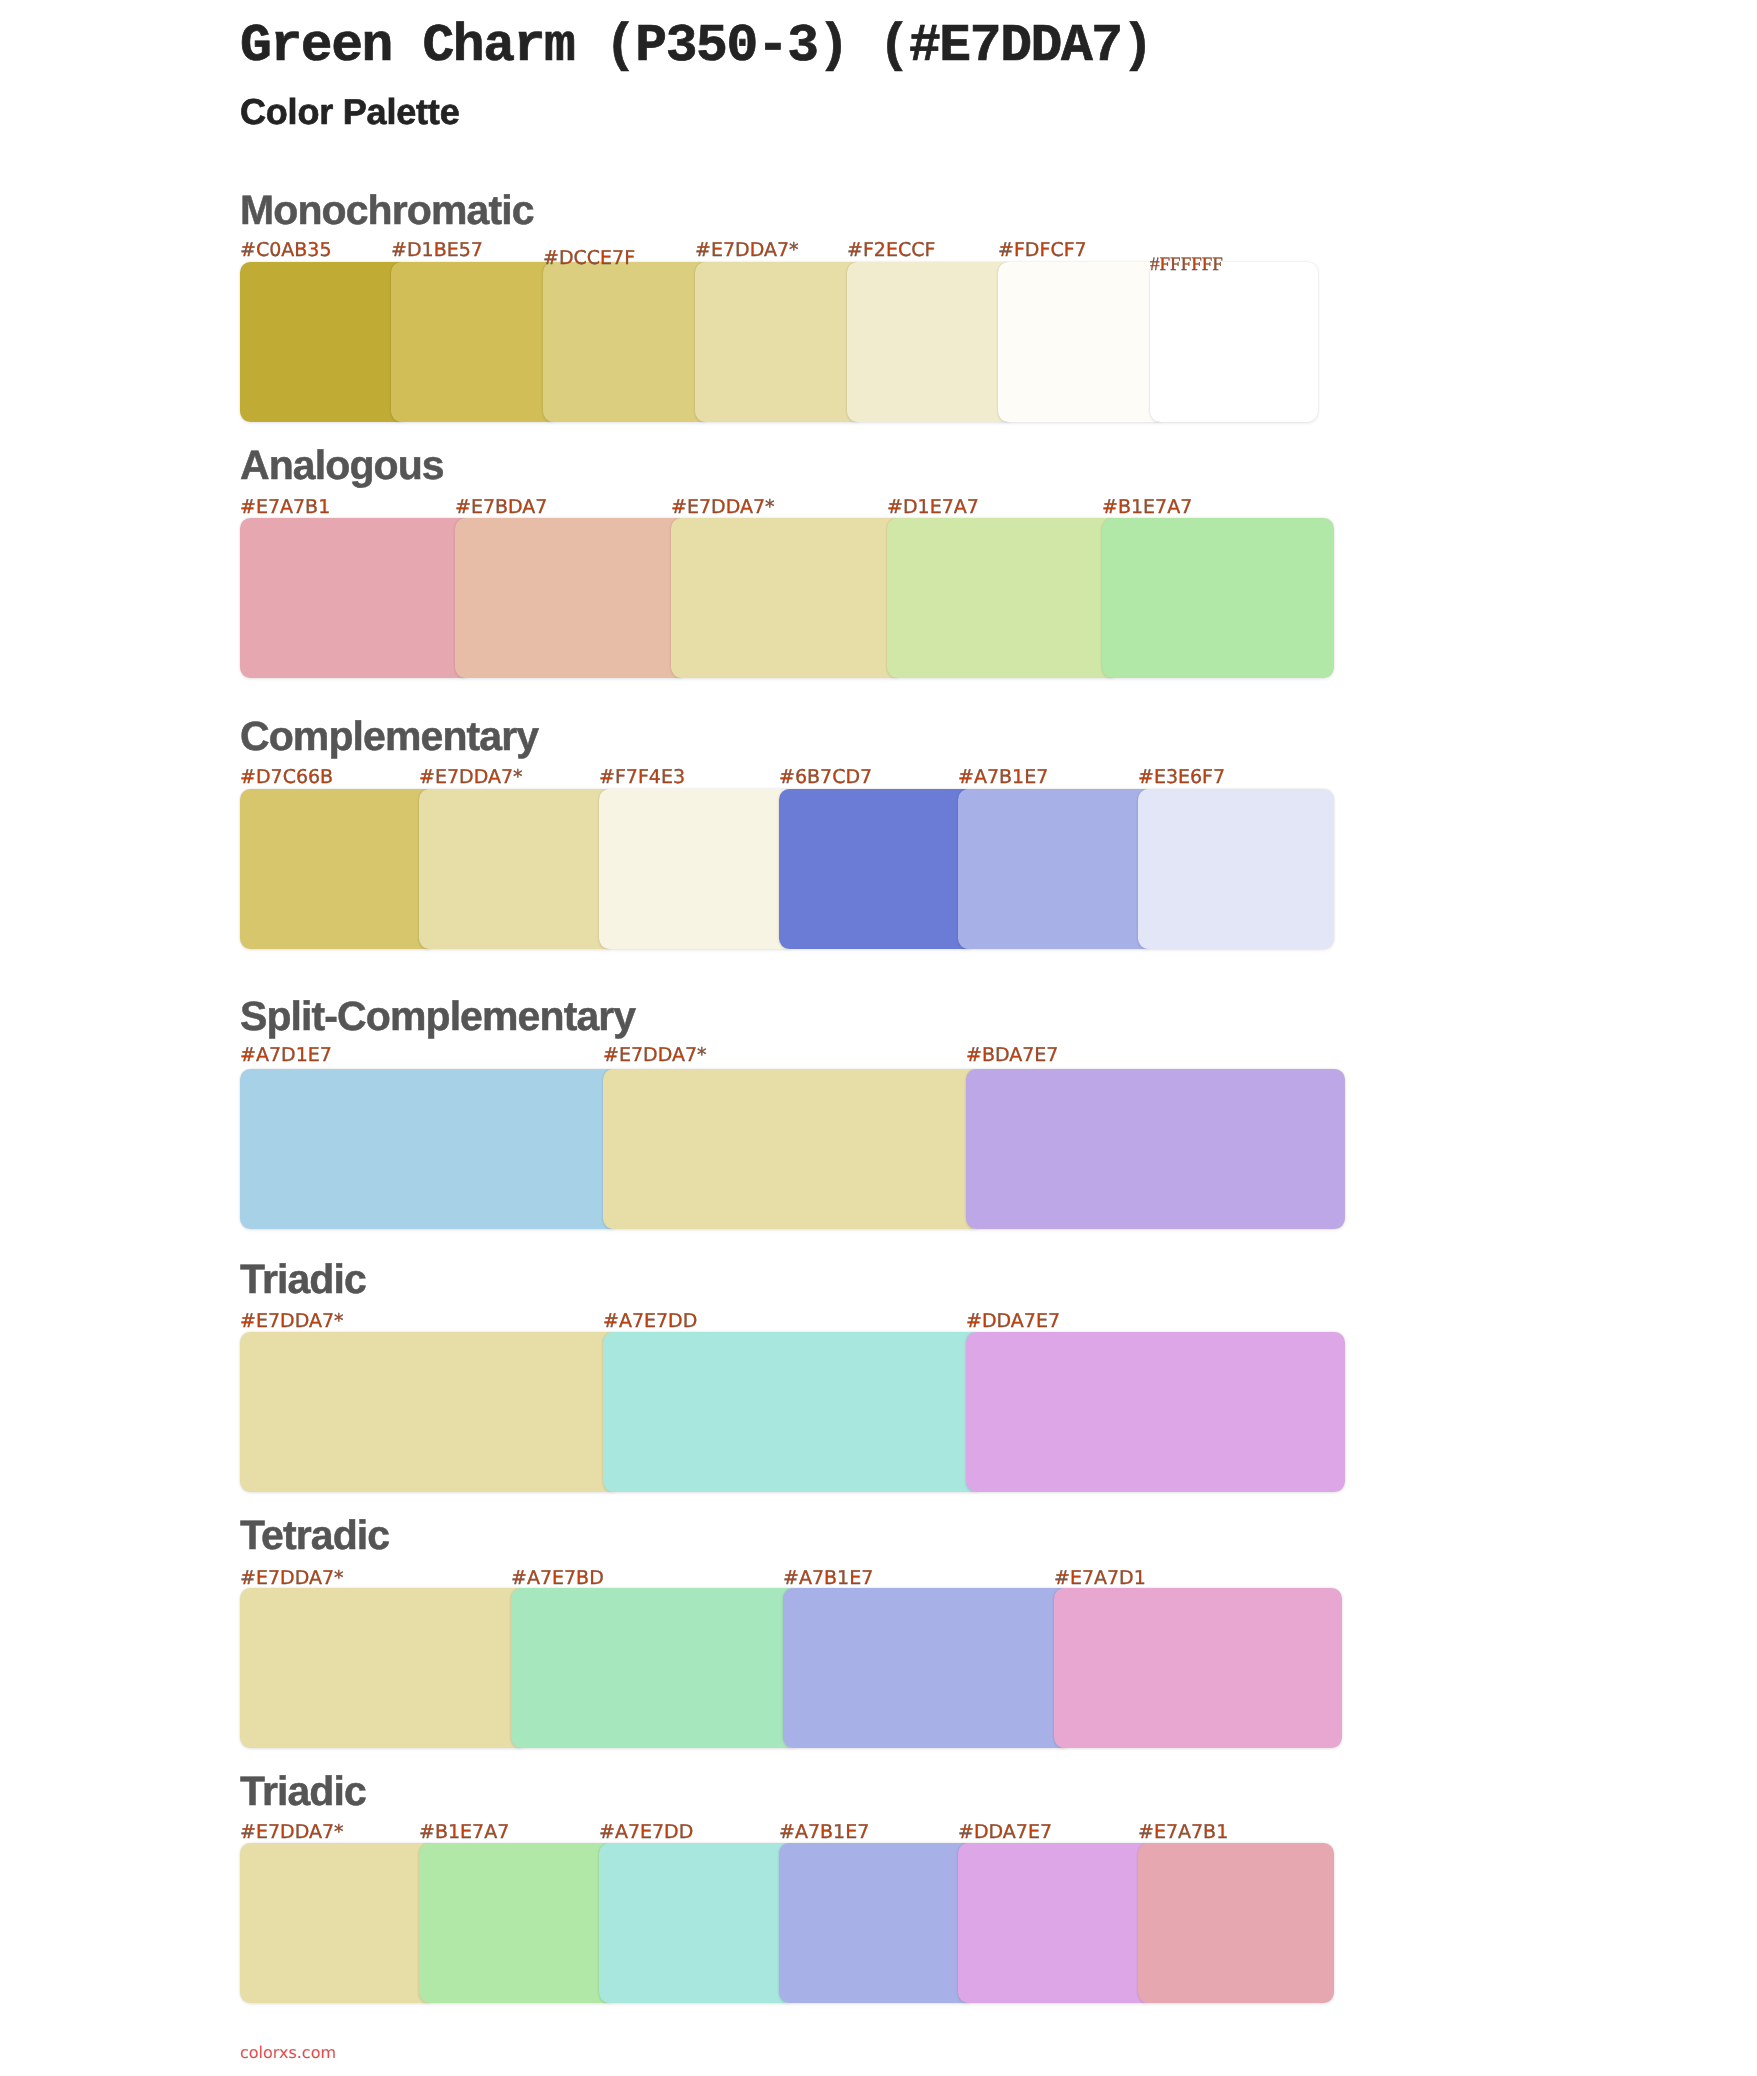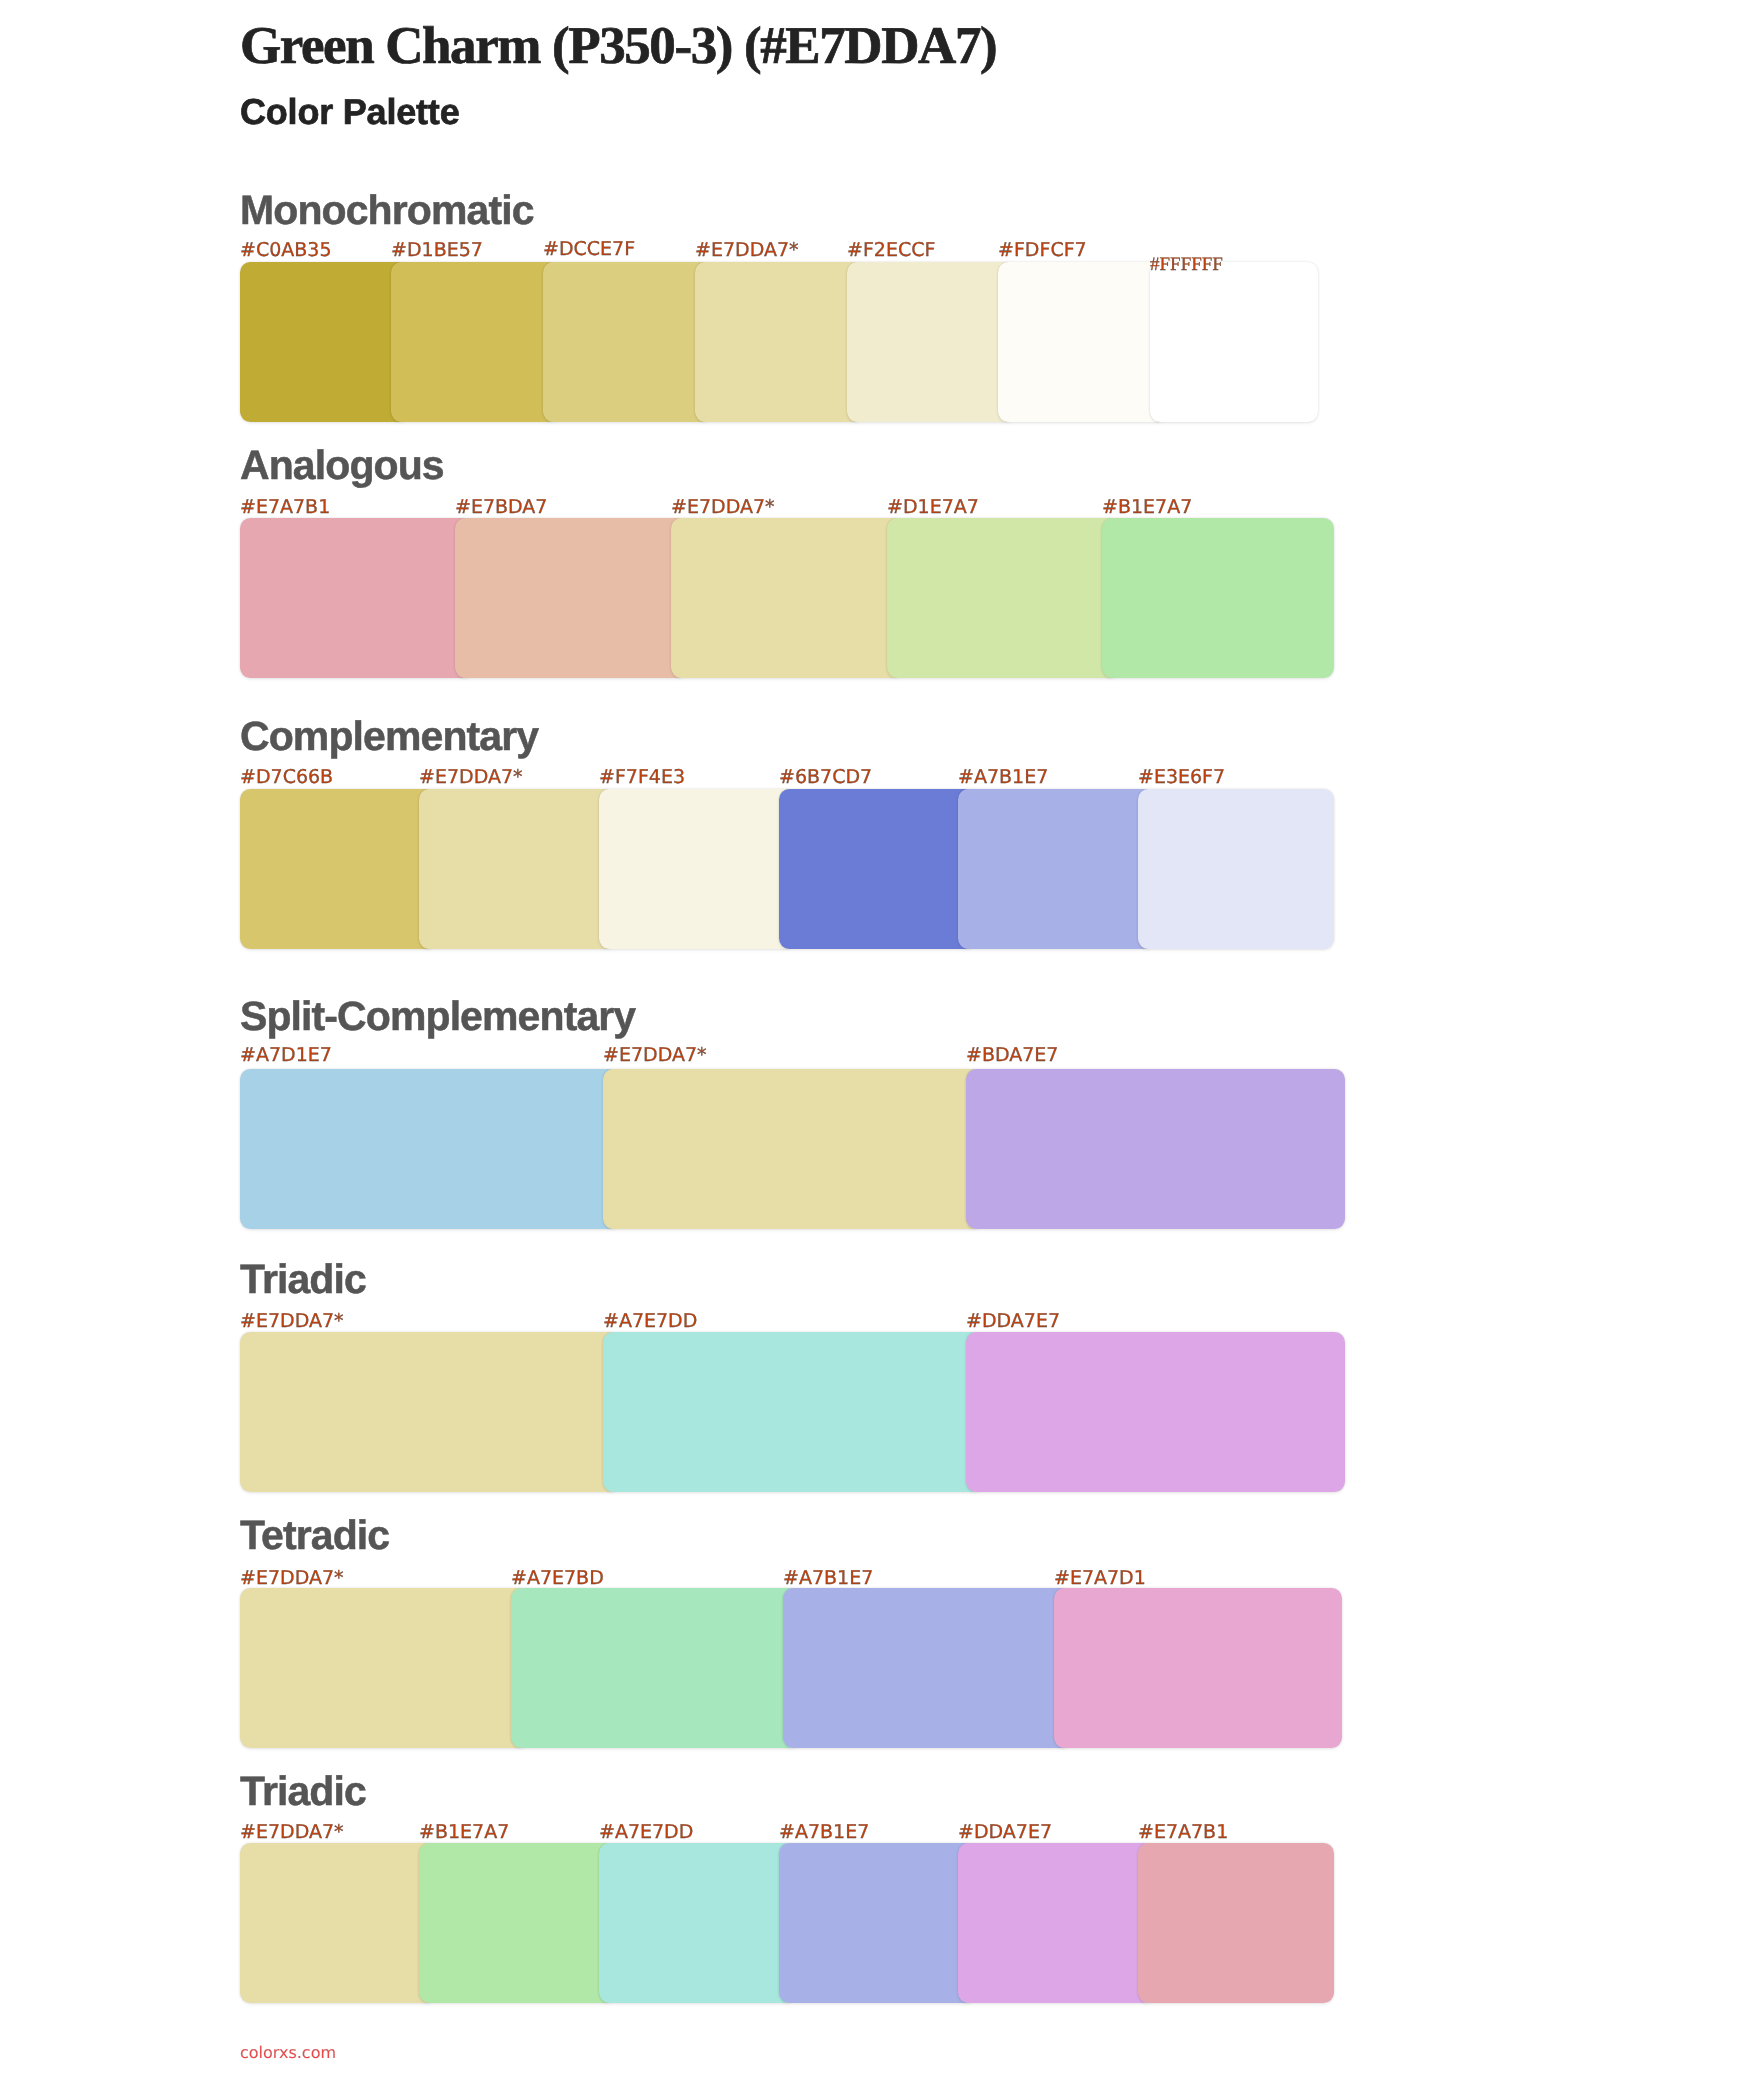--- a/index.html
+++ b/index.html
@@ -8,21 +8,21 @@
   body {
     width: 1757px; height: 2077px;
     font-family: "Liberation Sans", sans-serif;
     -webkit-font-smoothing: antialiased;
   }
   .page { position: relative; width: 1757px; height: 2077px; overflow:hidden; background:#fff; }
 
   .txt { position:absolute; margin:0; padding:0; white-space:nowrap; }
 
   .title {
-    font-family:Liberation Serif, serif; font-weight:700;
+    font-family:Liberation Mono, monospace; font-weight:700;
     font-size:53px; line-height:53px; color:#232323;
     -webkit-text-stroke:0.7px #232323;
     letter-spacing:-1.4px;
   }
   .subtitle {
     font-family:"Liberation Sans", sans-serif; font-weight:700;
     font-size:36px; line-height:46px; color:#232323;
     -webkit-text-stroke:0.7px #232323;
     letter-spacing:-0.2px;
   }
@@ -58,21 +58,21 @@
         <div class="txt sec-head" id="section-heading-0" style="left: 240px; top: 190px;">Monochromatic</div>
         <div class="swatch" title="#C0AB35" style="left: 240px; top: 262px; width: 168px; height: 160px; background: rgb(192, 171, 53);"></div>
         <div class="swatch" title="#D1BE57" style="left: 391px; top: 262px; width: 168px; height: 160px; background: rgb(209, 190, 87);"></div>
         <div class="swatch" title="#DCCE7F" style="left: 543px; top: 262px; width: 168px; height: 160px; background: rgb(220, 206, 127);"></div>
         <div class="swatch" title="#E7DDA7" style="left: 695px; top: 262px; width: 168px; height: 160px; background: rgb(231, 221, 167);"></div>
         <div class="swatch" title="#F2ECCF" style="left: 847px; top: 262px; width: 168px; height: 160px; background: rgb(242, 236, 207);"></div>
         <div class="swatch" title="#FDFCF7" style="left: 998px; top: 262px; width: 168px; height: 160px; background: rgb(253, 252, 247);"></div>
         <div class="swatch" title="#FFFFFF" style="left: 1150px; top: 262px; width: 168px; height: 160px; background: rgb(255, 255, 255);"></div>
         <div class="txt hexlabel" style="left: 240px; top: 241px;">#C0AB35</div>
         <div class="txt hexlabel" style="left: 391px; top: 241px;">#D1BE57</div>
-        <div class="txt hexlabel" style="left: 543px; top: 240px;">#DCCE7F</div>
+        <div class="txt hexlabel" style="left: 543px; top: 249px;">#DCCE7F</div>
         <div class="txt hexlabel" style="left: 695px; top: 241px;">#E7DDA7*</div>
         <div class="txt hexlabel" style="left: 847px; top: 241px;">#F2ECCF</div>
         <div class="txt hexlabel" style="left: 998px; top: 241px;">#FDFCF7</div>
         <div class="txt hexlabel" style="left: 1150px; top: 255px; font-family: Liberation Serif, serif;">#FFFFFF</div>
       </div>
       <div>
         <div class="txt sec-head" id="section-heading-1" style="left: 240px; top: 445px;">Analogous</div>
         <div class="swatch" title="#E7A7B1" style="left: 240px; top: 518px; width: 232px; height: 160px; background: rgb(231, 167, 177);"></div>
         <div class="swatch" title="#E7BDA7" style="left: 455px; top: 518px; width: 232px; height: 160px; background: rgb(231, 189, 167);"></div>
         <div class="swatch" title="#E7DDA7" style="left: 671px; top: 518px; width: 232px; height: 160px; background: rgb(231, 221, 167);"></div>

